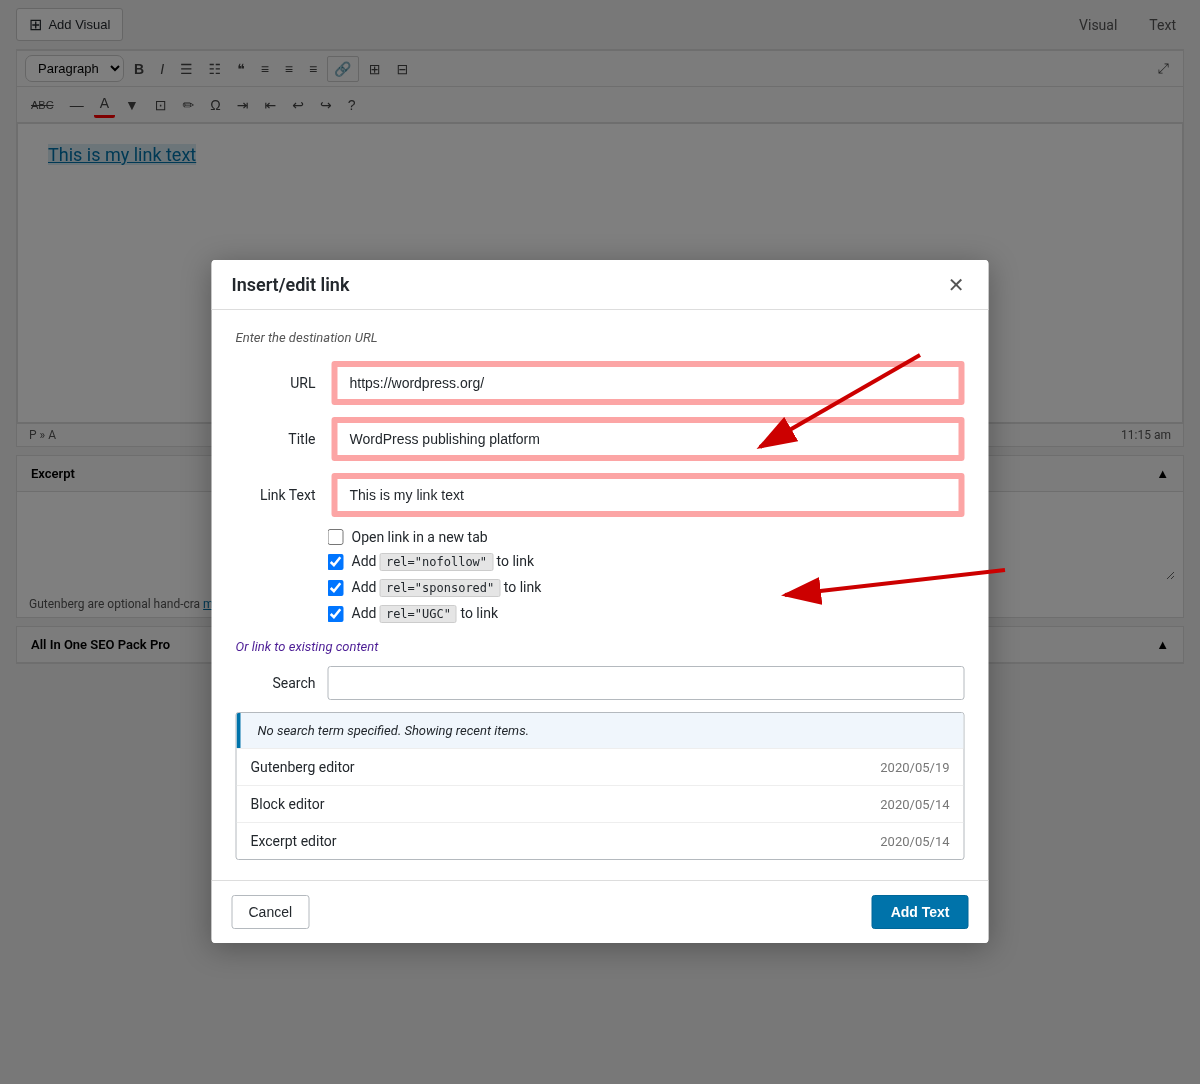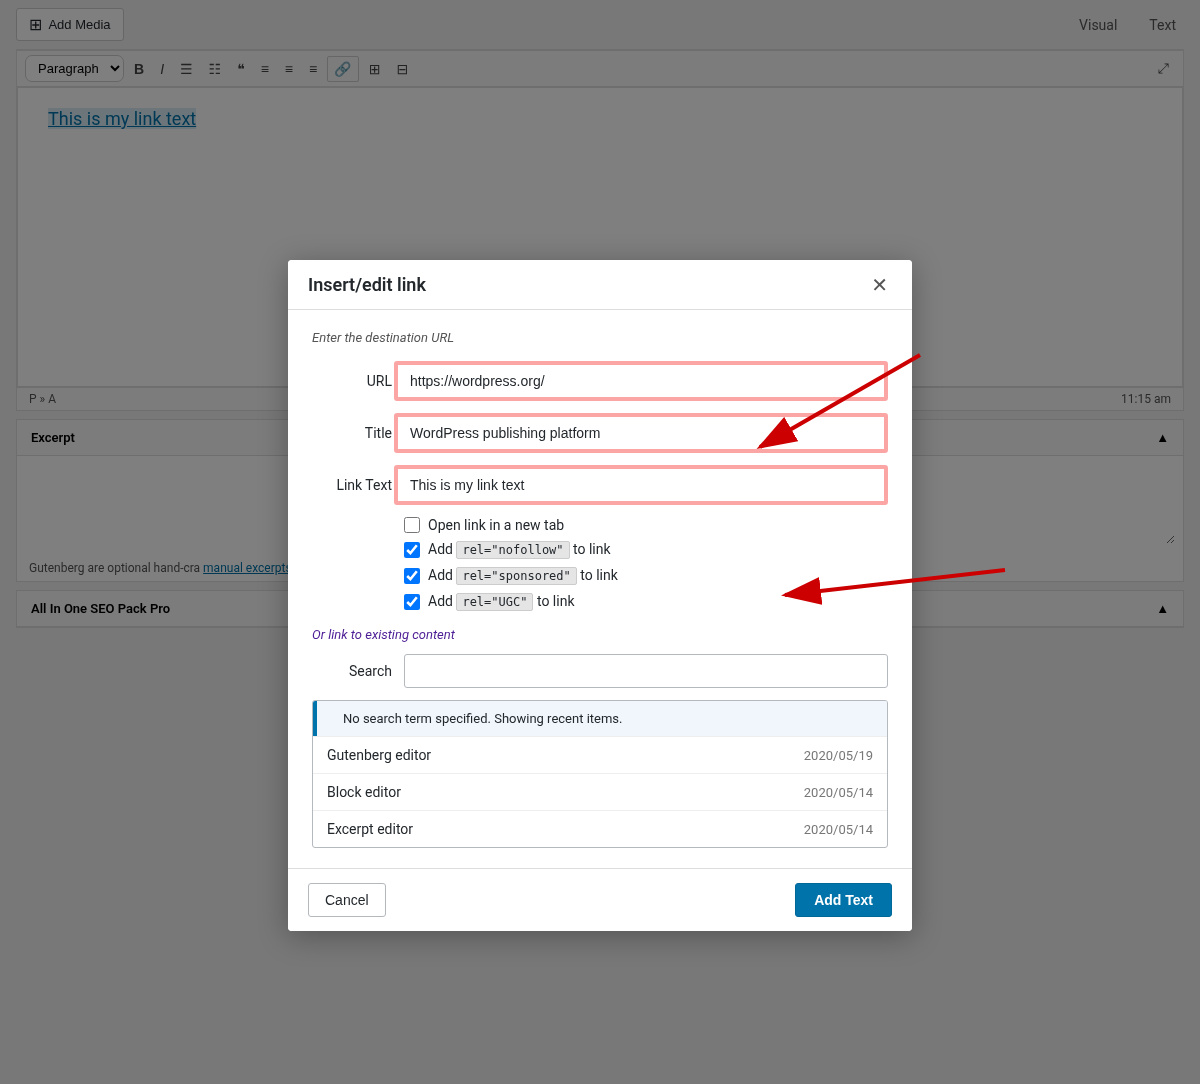--- a/index.html
+++ b/index.html
@@ -170,21 +170,21 @@
       background: rgba(0,0,0,0.5);
       z-index: 100;
     }
 
     
     .modal-dialog {
       position: absolute;
       top: 260px;
       left: 50%;
       transform: translateX(-50%);
-      width: 624px;
+      width: 777px;
       background: #fff;
       border-radius: 4px;
       box-shadow: 0 5px 30px rgba(0,0,0,0.3);
       z-index: 200;
       overflow: hidden;
     }
 
     .modal-header {
       display: flex;
       justify-content: space-between;
@@ -218,34 +218,34 @@
       font-style: italic;
       color: #555;
       margin-bottom: 16px;
       font-size: 13px;
     }
 
     .form-row {
       display: flex;
       align-items: center;
       margin-bottom: 12px;
-      gap: 2px;
+      gap: 16px;
     }
 
     .form-label {
       width: 80px;
       text-align: right;
       color: #23282d;
       font-size: 14px;
       flex-shrink: 0;
     }
 
     .form-input {
       flex: 1;
-      border: 4px solid #fca5a5;
+      border: 6px solid #fca5a5;
       border-radius: 3px;
       padding: 8px 12px;
       font-size: 14px;
       color: #23282d;
       outline: none;
     }
 
     .checkboxes-area {
       padding-left: 92px;
       margin-bottom: 8px;
@@ -315,25 +315,26 @@
       overflow: hidden;
       position: relative;
     }
 
     .search-results-inner {
       max-height: 160px;
       overflow-y: auto;
     }
 
     .search-info-row {
-      padding: 10px 26px;
+      padding: 10px 17px;
       background: #f0f6fc;
       border-left: 4px solid #0073aa;
       font-size: 13px;
       color: #23282d;
+      font-style: italic;
     }
 
     .search-result-item {
       display: flex;
       justify-content: space-between;
       align-items: center;
       padding: 10px 14px;
       border-top: 1px solid #eee;
       cursor: pointer;
       font-size: 14px;
@@ -384,21 +385,21 @@
     }
   </style>
 </head>
 <body>
 
 <div class="editor-area">
 
   <div class="editor-top-bar">
     <button class="add-media-btn">
       <span style="font-size:16px;">⊞</span>
-      <span>Add Media</span>
+      <span>Add Visual</span>
     </button>
     <div class="editor-view-tabs">
       <span>Visual</span>
       <span>Text</span>
     </div>
   </div>
 
   <div class="editor-wrapper">
 
     <div class="toolbar-row">
@@ -413,20 +414,34 @@
       <button class="toolbar-btn">≡</button>
       <button class="toolbar-btn">≡</button>
       <button class="toolbar-btn">≡</button>
       <button class="toolbar-btn" style="border:1px solid #ccc;border-radius:2px;">🔗</button>
       <button class="toolbar-btn">⊞</button>
       <button class="toolbar-btn">⊟</button>
       <div style="flex:1;"></div>
       <button class="toolbar-btn">⤢</button>
     </div>
 
+    <div class="toolbar-row2">
+      <button class="toolbar-btn" style="font-size:11px;text-decoration:line-through;">ABC</button>
+      <button class="toolbar-btn">—</button>
+      <button class="toolbar-btn" style="border-bottom:3px solid red;">A</button>
+      <button class="toolbar-btn">▼</button>
+      <button class="toolbar-btn">⊡</button>
+      <button class="toolbar-btn">✏</button>
+      <button class="toolbar-btn">Ω</button>
+      <button class="toolbar-btn">⇥</button>
+      <button class="toolbar-btn">⇤</button>
+      <button class="toolbar-btn">↩</button>
+      <button class="toolbar-btn">↪</button>
+      <button class="toolbar-btn">?</button>
+    </div>
 
     <div class="editor-content">
       <span class="link-text-selected">This is my link text</span>
     </div>
 
     <div class="editor-status-bar">
       <span>P » A</span>
       <div style="display:flex;gap:4px;">
         <span>Word count:</span>
         <span>5</span>

